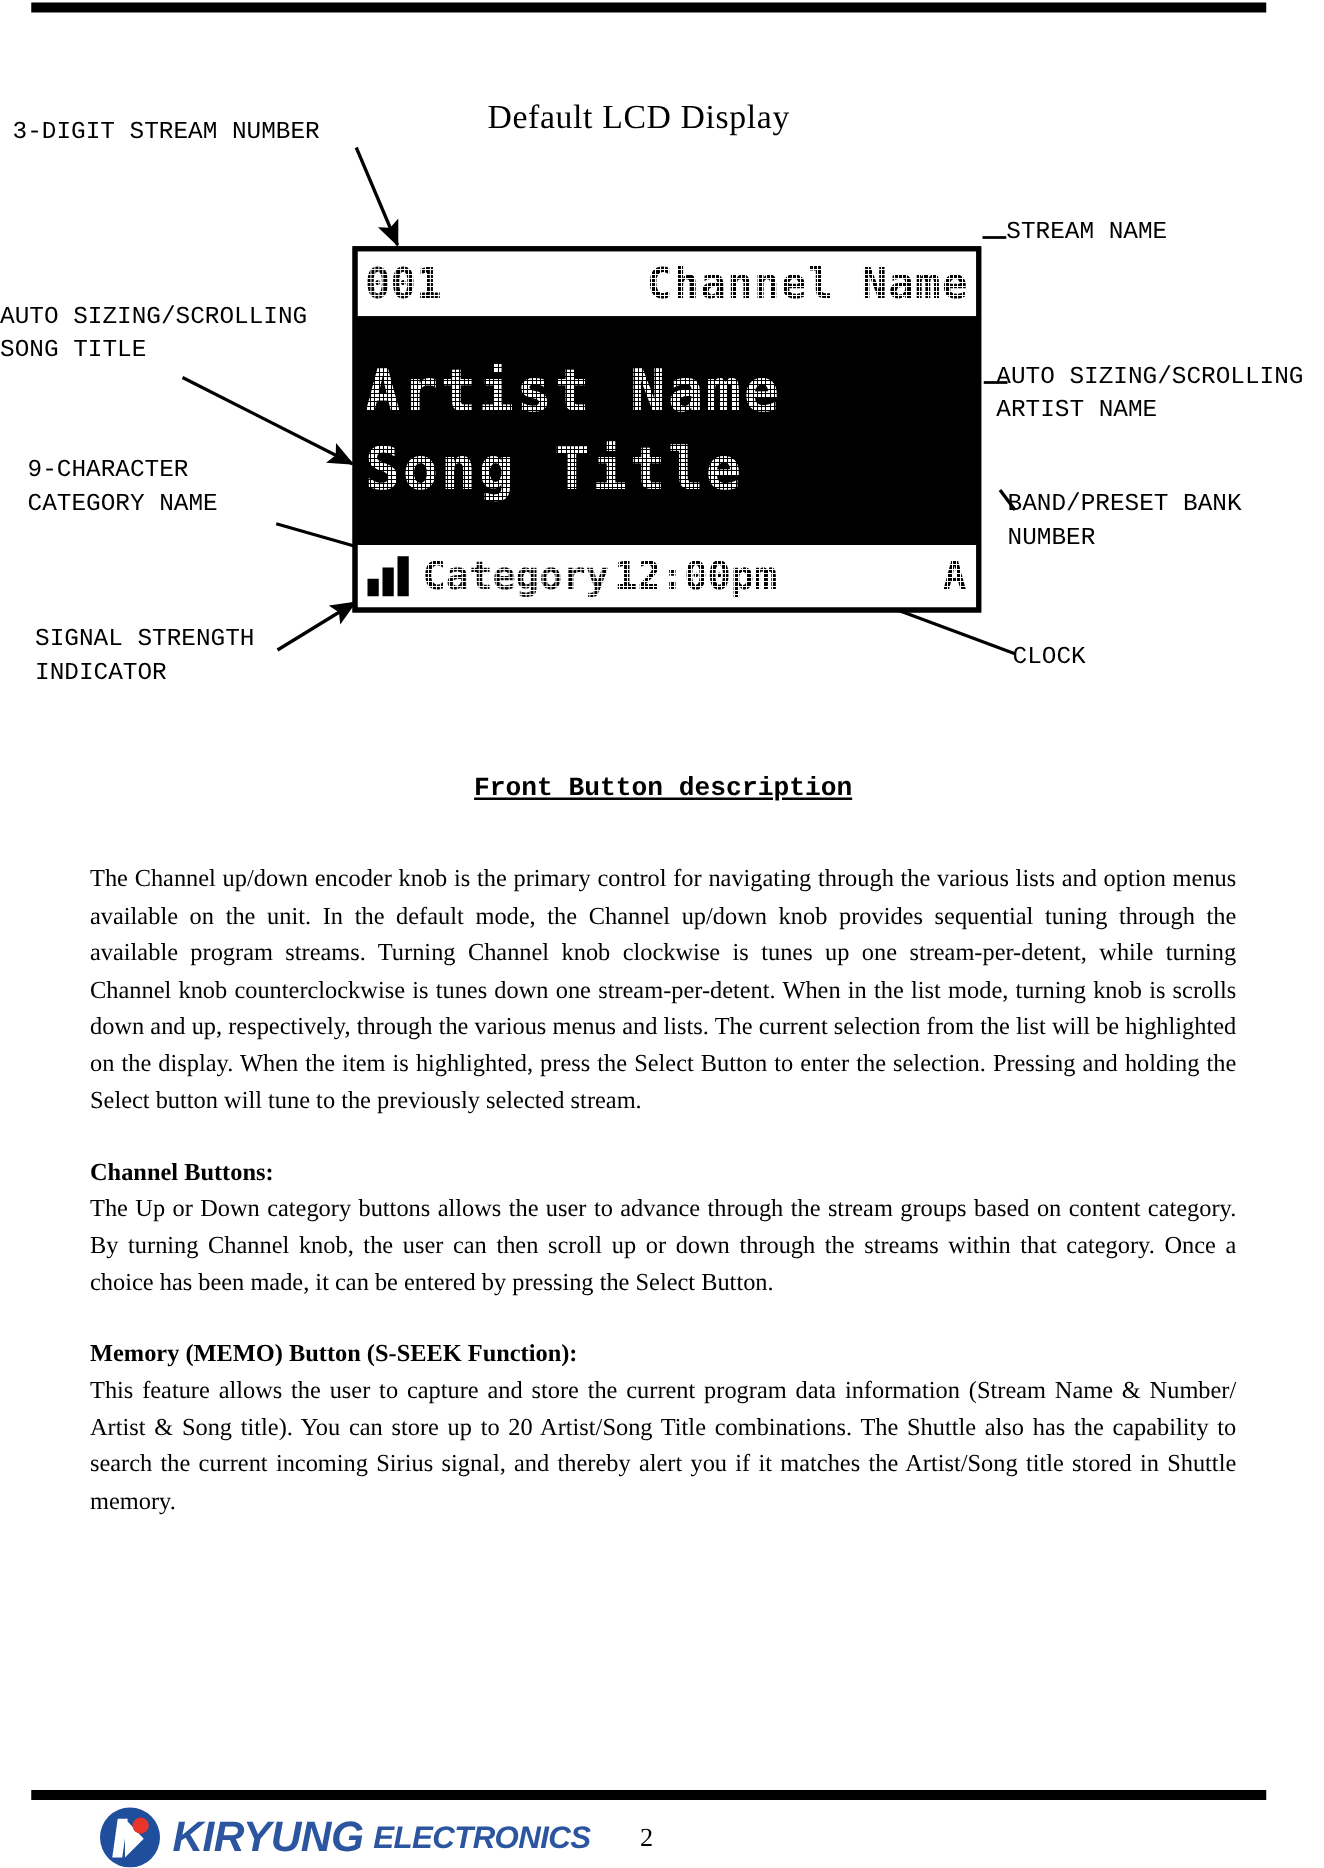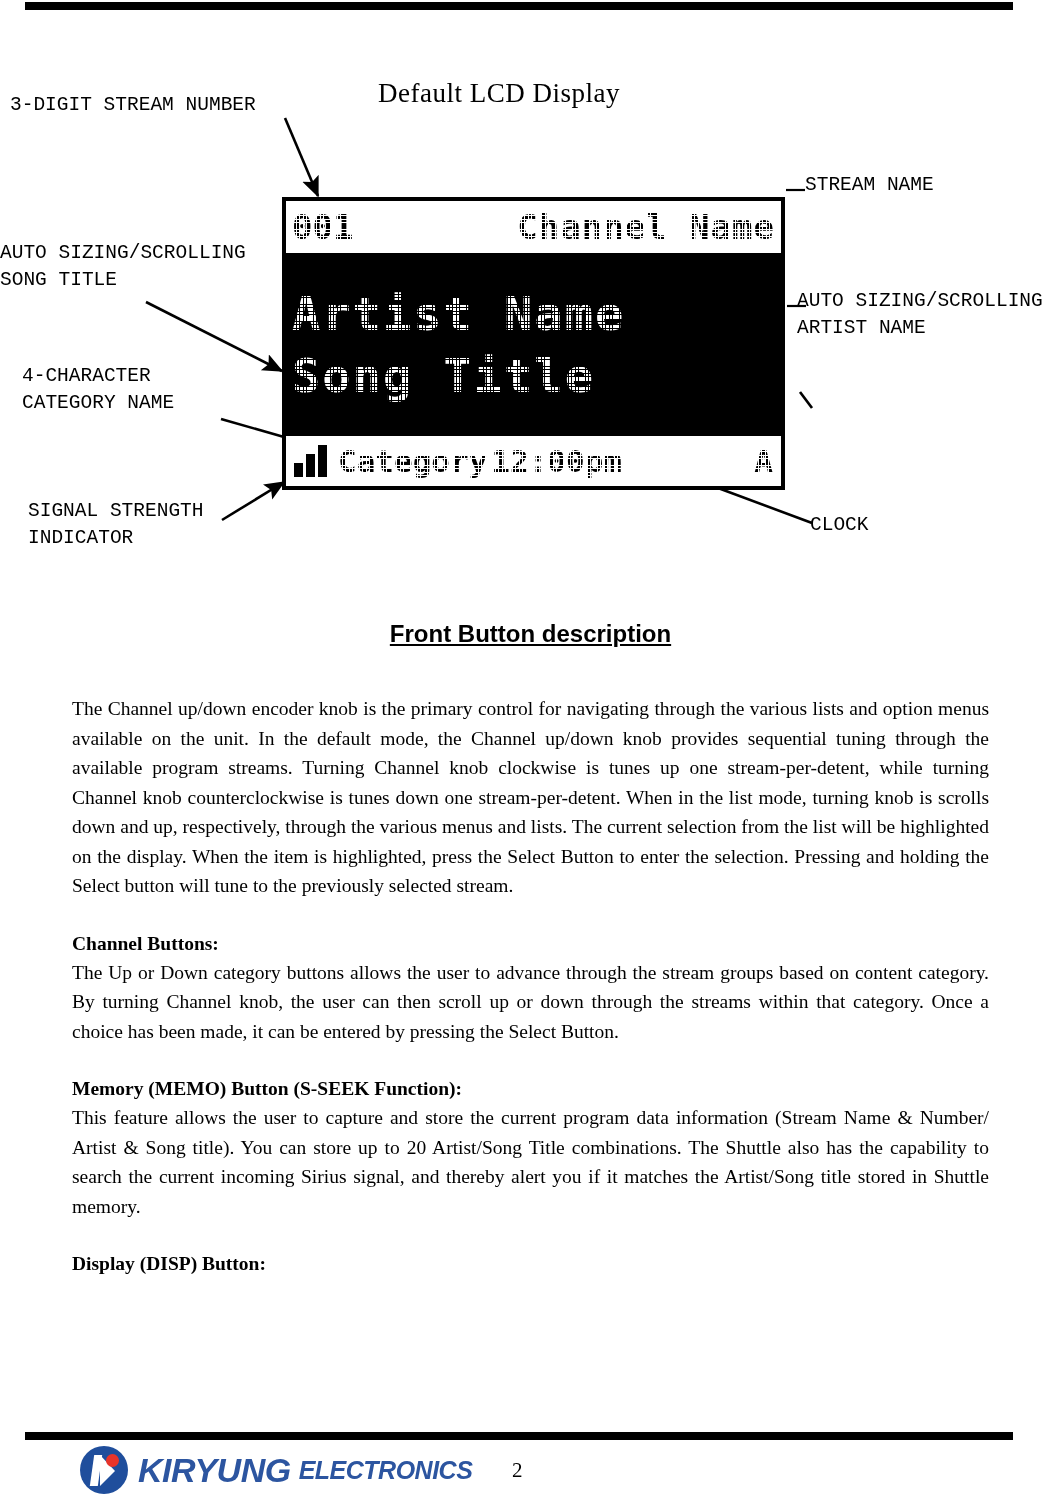--- a/index.html
+++ b/index.html
@@ -27,21 +27,21 @@
   
   #diagram {
     position: absolute;
     left: 0; top: 0;
     width: 1059px;
     height: 600px;
   }
 
   .fig-title {
     position: absolute;
-    left: 378px; top: 78px;
+    left: 390px; top: 78px;
     font-family: "Liberation Serif", serif;
     font-size: 27px;
     letter-spacing: 0.5px;
     white-space: nowrap;
   }
 
   .callout {
     position: absolute;
     font-family: Liberation Mono, monospace;
     font-size: 19.5px;
@@ -171,23 +171,23 @@
 
   
   #body {
     position: absolute;
     left: 72px;
     top: 620px;
     width: 917px;
   }
   .section-title {
     text-align: center;
-    font-family: Liberation Sans, sans-serif;
-    font-weight: bold;
-    font-size: 24px;
+    font-family: Liberation Mono, monospace;
+    font-weight: bold;
+    font-size: 21px;
     text-decoration: underline;
     margin: 0 0 46px 0;
   }
   .para-head {
     font-family: "Liberation Serif", serif;
     font-weight: bold;
     font-size: 19.5px;
     line-height: 29px;
     margin: 0;
   }
@@ -285,38 +285,42 @@
   <div class="callout" id="cl-stream-number">
     <div>3-DIGIT STREAM NUMBER</div>
   </div>
 
   <div class="callout" id="cl-song-title">
     <div>AUTO SIZING/SCROLLING</div>
     <div>SONG TITLE</div>
   </div>
 
   <div class="callout" id="cl-category">
-    <div>4-CHARACTER</div>
+    <div>9-CHARACTER</div>
     <div>CATEGORY NAME</div>
   </div>
 
   <div class="callout" id="cl-signal">
     <div>SIGNAL STRENGTH</div>
     <div>INDICATOR</div>
   </div>
 
   <div class="callout" id="cl-stream-name">
     <div>STREAM NAME</div>
   </div>
 
   <div class="callout" id="cl-artist-name">
     <div class="clip-line">AUTO SIZING/SCROLLING</div>
     <div class="clip-line">ARTIST NAME</div>
   </div>
 
+  <div class="callout" id="cl-band-bank">
+    <div>BAND/PRESET BANK</div>
+    <div>NUMBER</div>
+  </div>
 
   <div class="callout" id="cl-clock">
     <div>CLOCK</div>
   </div>
 
   <svg id="leaders" viewBox="0 0 1059 600">
     <defs>
       <marker id="ah" markerWidth="9" markerHeight="9" refX="7.4" refY="3.4" orient="auto" markerUnits="strokeWidth">
         <path d="M0,0 L8,3.4 L0,6.8 L1.6,3.4 Z" fill="#000"></path>
       </marker>
@@ -387,21 +391,20 @@
   <h2 class="section-title">Front Button description</h2>
 
   <p class="para-body">The Channel up/down encoder knob is the primary control for navigating through the various lists and option menus available on the unit. In the default mode, the Channel up/down knob provides sequential tuning through the available program streams. Turning Channel knob clockwise is tunes up one stream-per-detent, while turning Channel knob counterclockwise is tunes down one stream-per-detent. When in the list mode, turning knob is scrolls down and up, respectively, through the various menus and lists. The current selection from the list will be highlighted on the display. When the item is highlighted, press the Select Button to enter the selection. Pressing and holding the Select button will tune to the previously selected stream.</p>
 
   <p class="para-head">Channel Buttons:</p>
   <p class="para-body">The Up or Down category buttons allows the user to advance through the stream groups based on content category. By turning Channel knob, the user can then scroll up or down through the streams within that category. Once a choice has been made, it can be entered by pressing the Select Button.</p>
 
   <p class="para-head">Memory (MEMO) Button (S-SEEK Function):</p>
   <p class="para-body">This feature allows the user to capture and store the current program data information (Stream Name &amp; Number/ Artist &amp; Song title). You can store up to 20 Artist/Song Title combinations. The Shuttle also has the capability to search the current incoming Sirius signal, and thereby alert you if it matches the Artist/Song title stored in Shuttle memory.</p>
 
-  <p class="para-head">Display (DISP) Button:</p>
 
 </div>
 
 <div class="rule" id="footer-rule"></div>
 
 <div id="footer">
   <div id="logo">
     <div id="logo-mark">
       <span class="k-stem"></span>
       <span class="k-sail"></span>

